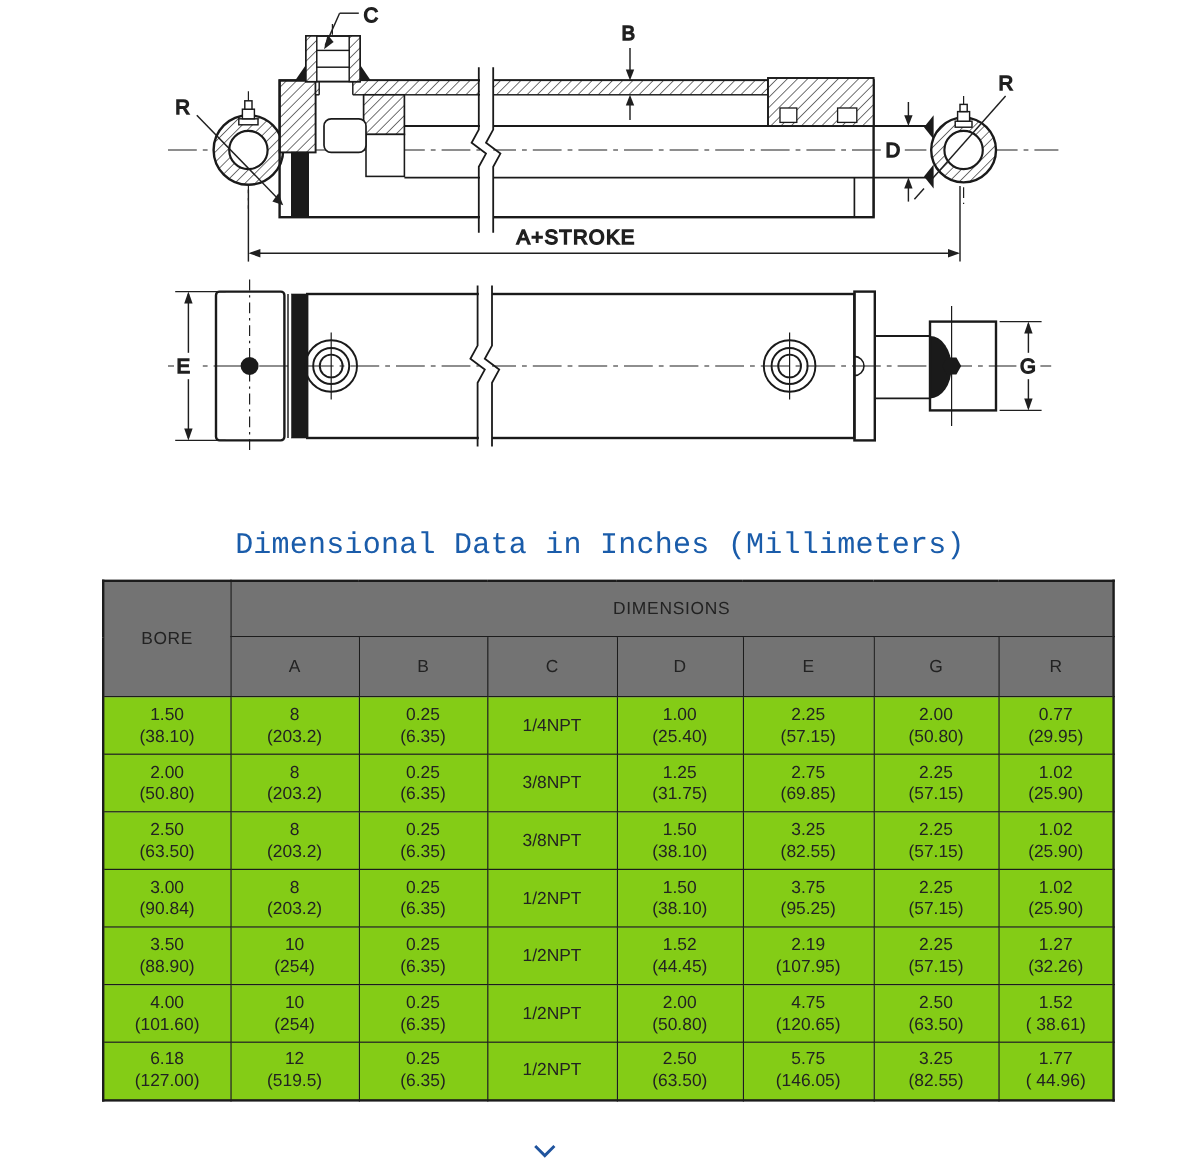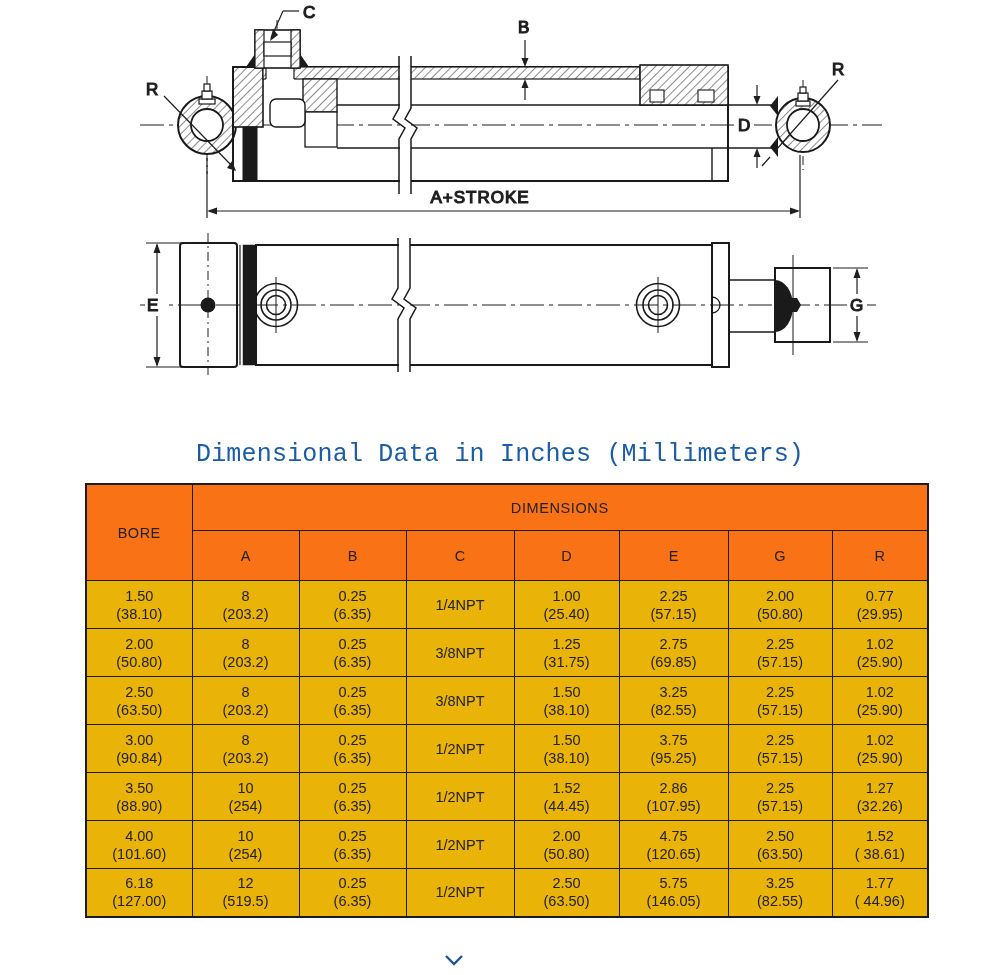--- a/index.html
+++ b/index.html
@@ -16,25 +16,25 @@
   }
   #dim-table{
     position:absolute;top:483px;left:85px;width:843px;
     border-collapse:collapse;table-layout:fixed;
     border:2.5px solid #1c1c1c;
   }
   #dim-table th,#dim-table td{
     border:1.5px solid #1c1c1c;text-align:center;vertical-align:middle;
     font-size:14.5px;line-height:18px;font-weight:normal;padding:0;
   }
-  #dim-table thead th{background:#f97316;}
+  #dim-table thead th{background:#737373;}
   .row-dimensions th{height:45px;font-size:15px;letter-spacing:0.6px;}
   .row-letters th{height:49px;font-size:15.5px;}
   th.bore-head{font-size:16px;letter-spacing:0.5px;}
-  #dim-table tbody tr{height:48px;background:#eab308;}
+  #dim-table tbody tr{height:48px;background:#84cc16;}
   #chevron-wrap{position:absolute;top:953px;left:444px;}
 </style>
 </head>
 <body>
 
 <svg id="drawing" width="1000" height="432" viewBox="0 0 1000 432">
   <defs>
     <pattern id="hatch" width="6" height="6" patternUnits="userSpaceOnUse" patternTransform="rotate(45)">
       <rect width="6" height="6" fill="#fff"></rect>
       <line x1="0" y1="0" x2="0" y2="6" stroke="#2a2a2a" stroke-width="1.1"></line>
@@ -390,21 +390,21 @@
           <div>(6.35)</div>
         </td>
         <td>
           <div>1/2NPT</div>
         </td>
         <td>
           <div>1.52</div>
           <div>(44.45)</div>
         </td>
         <td>
-          <div>2.86</div>
+          <div>2.19</div>
           <div>(107.95)</div>
         </td>
         <td>
           <div>2.25</div>
           <div>(57.15)</div>
         </td>
         <td>
           <div>1.27</div>
           <div>(32.26)</div>
         </td>

